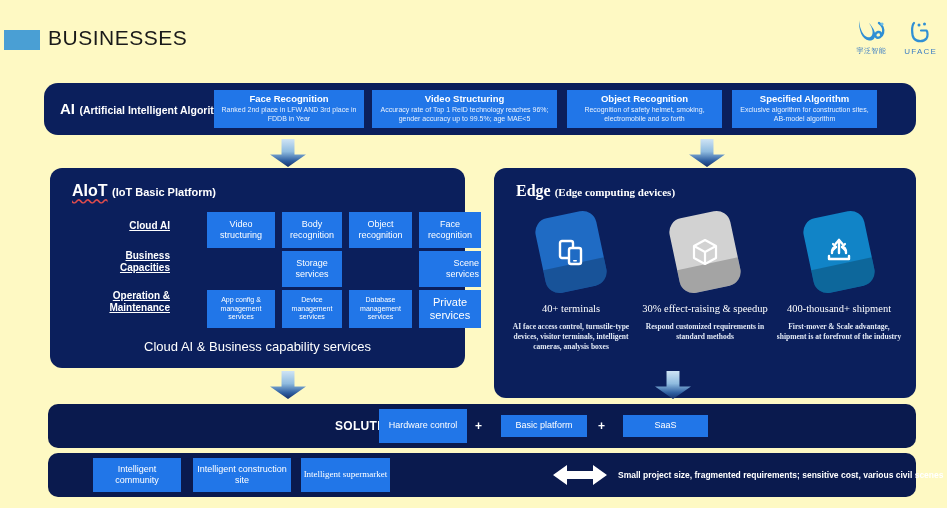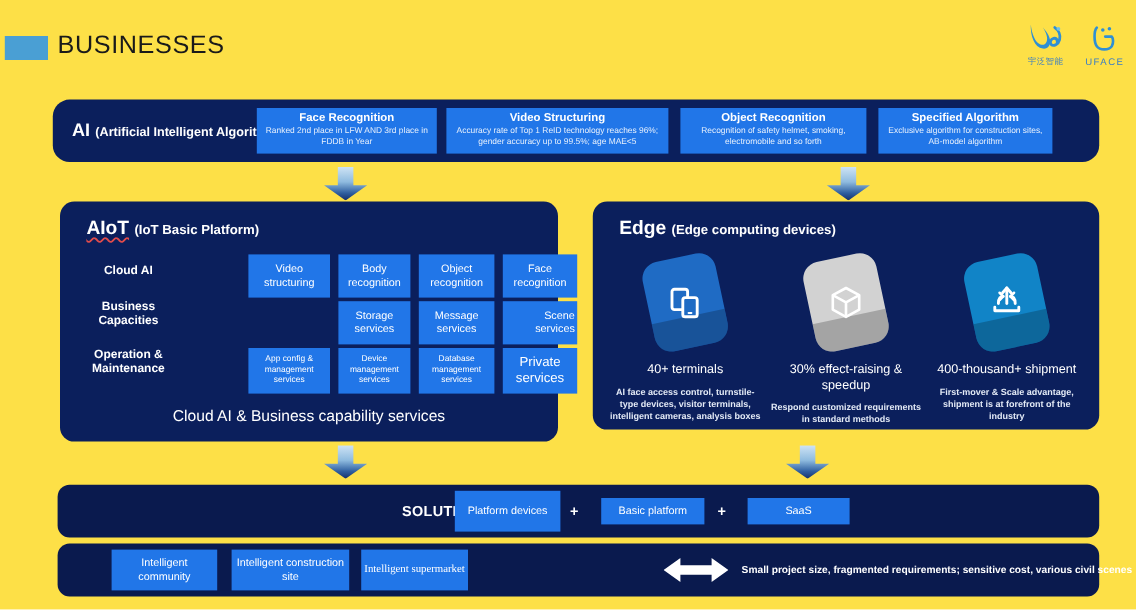--- a/index.html
+++ b/index.html
@@ -2,21 +2,21 @@
 <html><head>
 <meta charset="utf-8">
 <style>
   * { box-sizing: border-box; margin: 0; padding: 0; }
   html, body {
     width: 947px; height: 508px;
     background: #ffffff;
     font-family: "Liberation Sans", sans-serif;
     overflow: hidden;
   }
-  .page { position: relative; width: 947px; height: 508px; background: #fde047; }
+  .page { position: relative; width: 947px; height: 508px; background: #fef9c3; }
 
   
   .hdr-bar {
     position: absolute; left: 4px; top: 30px;
     width: 36px; height: 20px; background: #4a9fd4;
   }
   .hdr-title {
     position: absolute; left: 48px; top: 26px;
     font-size: 21px; letter-spacing: .5px; color: #1a1a1a;
     font-family: "Liberation Sans", sans-serif; font-weight: 400;
@@ -68,37 +68,37 @@
   .panel-head .h1 {
     font-size: 16px; font-weight: bold;
     text-decoration: underline; text-decoration-color: #e04b4b;
     text-decoration-style: wavy; text-underline-offset: 2px;
   }
   .panel-head .h1.plain { text-decoration: none; }
   .panel-head .h2 { font-size: 11px; font-weight: bold; }
 
   .grid-row-label {
     position: absolute; color: #fff; font-size: 10px; font-weight: bold;
-    text-align: center; line-height: 1.2; width: 86px; left: 14px;
+    text-align: right; line-height: 1.2; width: 86px; left: 34px; text-decoration: underline;
   }
   .cell {
     position: absolute; background: #2176e8; color: #fff;
     display: flex; align-items: center; justify-content: center;
     text-align: center; line-height: 1.2; padding: 2px;
   }
   .cell.m { font-size: 9px; }
   .cell.s { font-size: 7px; }
   .cell.l { font-size: 11px; }
   .aiot-foot {
     position: absolute; left: 0; right: 0; bottom: 14px;
     text-align: center; color: #fff; font-size: 13px;
   }
 
   
-  #edge-panel { left: 494px; top: 168px; width: 422px; height: 190px; }
+  #edge-panel { left: 494px; top: 168px; width: 422px; height: 230px; font-family: Liberation Serif, serif; }
   .edge-col { position: absolute; top: 46px; width: 130px; text-align: center; }
   .edge-tile {
     width: 62px; height: 76px; margin: 0 auto;
     border-radius: 14px; transform: rotate(-12deg);
     position: relative; overflow: hidden;
     display: flex; align-items: center; justify-content: center;
   }
   .edge-tile .lower {
     position: absolute; left: 0; right: 0; bottom: 0; height: 34%;
     background: rgba(0,0,0,.22);
@@ -202,21 +202,20 @@
     <div class="grid-row-label" style="top:52px;">Cloud AI</div>
     <div class="grid-row-label" style="top:82px;">Business Capacities</div>
     <div class="grid-row-label" style="top:122px;">Operation &amp; Maintenance</div>
 
     <div class="cell m" style="left:157px;top:44px;width:68px;height:36px;">Video structuring</div>
     <div class="cell m" style="left:232px;top:44px;width:60px;height:36px;">Body recognition</div>
     <div class="cell m" style="left:299px;top:44px;width:63px;height:36px;">Object recognition</div>
     <div class="cell m" style="left:369px;top:44px;width:62px;height:36px;">Face recognition</div>
 
     <div class="cell m" style="left:232px;top:83px;width:60px;height:36px;">Storage services</div>
-    <div class="cell m" style="left:299px;top:83px;width:63px;height:36px;">Message services</div>
     <div class="cell m" style="left:369px;top:83px;width:62px;height:36px;text-align:right;">Scene services</div>
 
     <div class="cell s" style="left:157px;top:122px;width:68px;height:38px;">App config &amp; management services</div>
     <div class="cell s" style="left:232px;top:122px;width:60px;height:38px;">Device management services</div>
     <div class="cell s" style="left:299px;top:122px;width:63px;height:38px;">Database management services</div>
     <div class="cell l" style="left:369px;top:122px;width:62px;height:38px;">Private services</div>
 
     <div class="aiot-foot">Cloud AI &amp; Business capability services</div>
   </div>
 
@@ -268,21 +267,21 @@
       <div class="edge-d">First-mover &amp; Scale advantage, shipment is at forefront of the industry</div>
     </div>
   </div>
 
   <div class="arrow-down" style="left:270px;top:371px;"></div>
   <div class="arrow-down" style="left:655px;top:371px;"></div>
 
   <div class="panel dark2" id="sol-row">
     <div class="sol-label">SOLUTIONS:</div>
 
-    <div class="sol-card" style="left:331px;top:5px;width:88px;height:34px;">Platform devices</div>
+    <div class="sol-card" style="left:331px;top:5px;width:88px;height:34px;">Hardware control</div>
     <div class="sol-plus" style="left:427px;">+</div>
     <div class="sol-card" style="left:453px;top:11px;width:86px;height:22px;">Basic platform</div>
     <div class="sol-plus" style="left:550px;">+</div>
     <div class="sol-card" style="left:575px;top:11px;width:85px;height:22px;">SaaS</div>
   </div>
 
   <div class="panel dark2" id="bot-row">
     <div class="bot-card" style="left:145px;top:5px;width:98px;height:34px;">Intelligent construction site</div>
     <div class="bot-card" style="left:45px;top:5px;width:88px;height:34px;">Intelligent community</div>
     <div class="bot-card" style="left:253px;top:5px;width:89px;height:34px;font-family:Liberation Serif, serif;">Intelligent supermarket</div>

